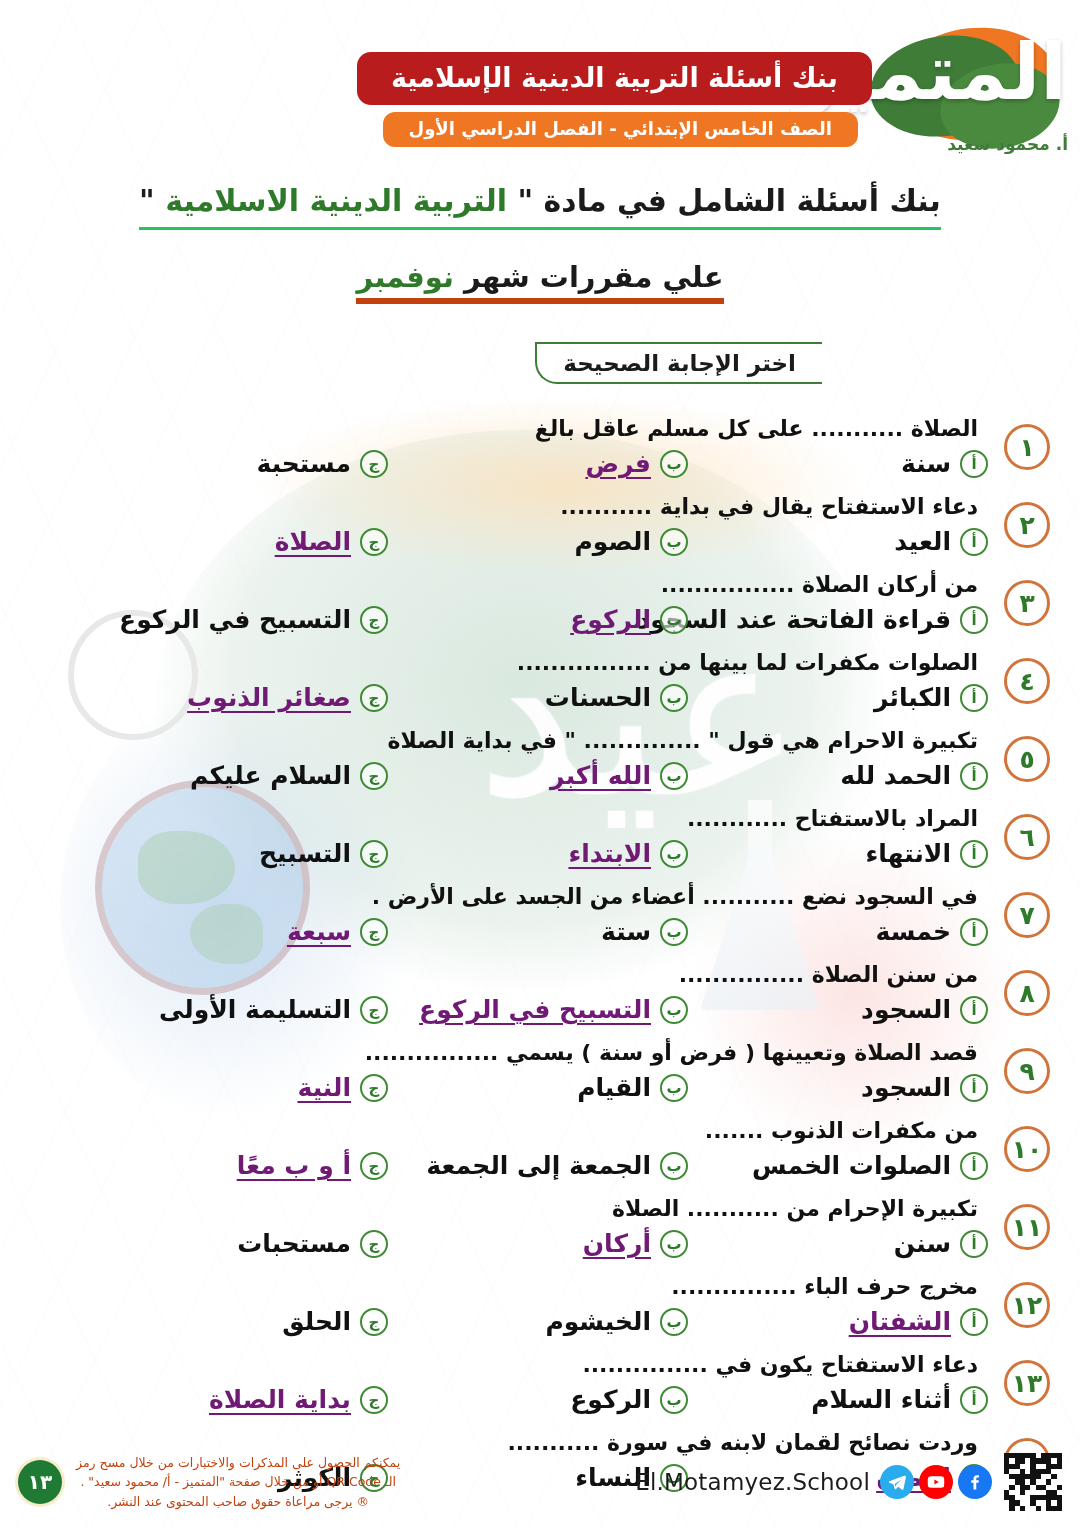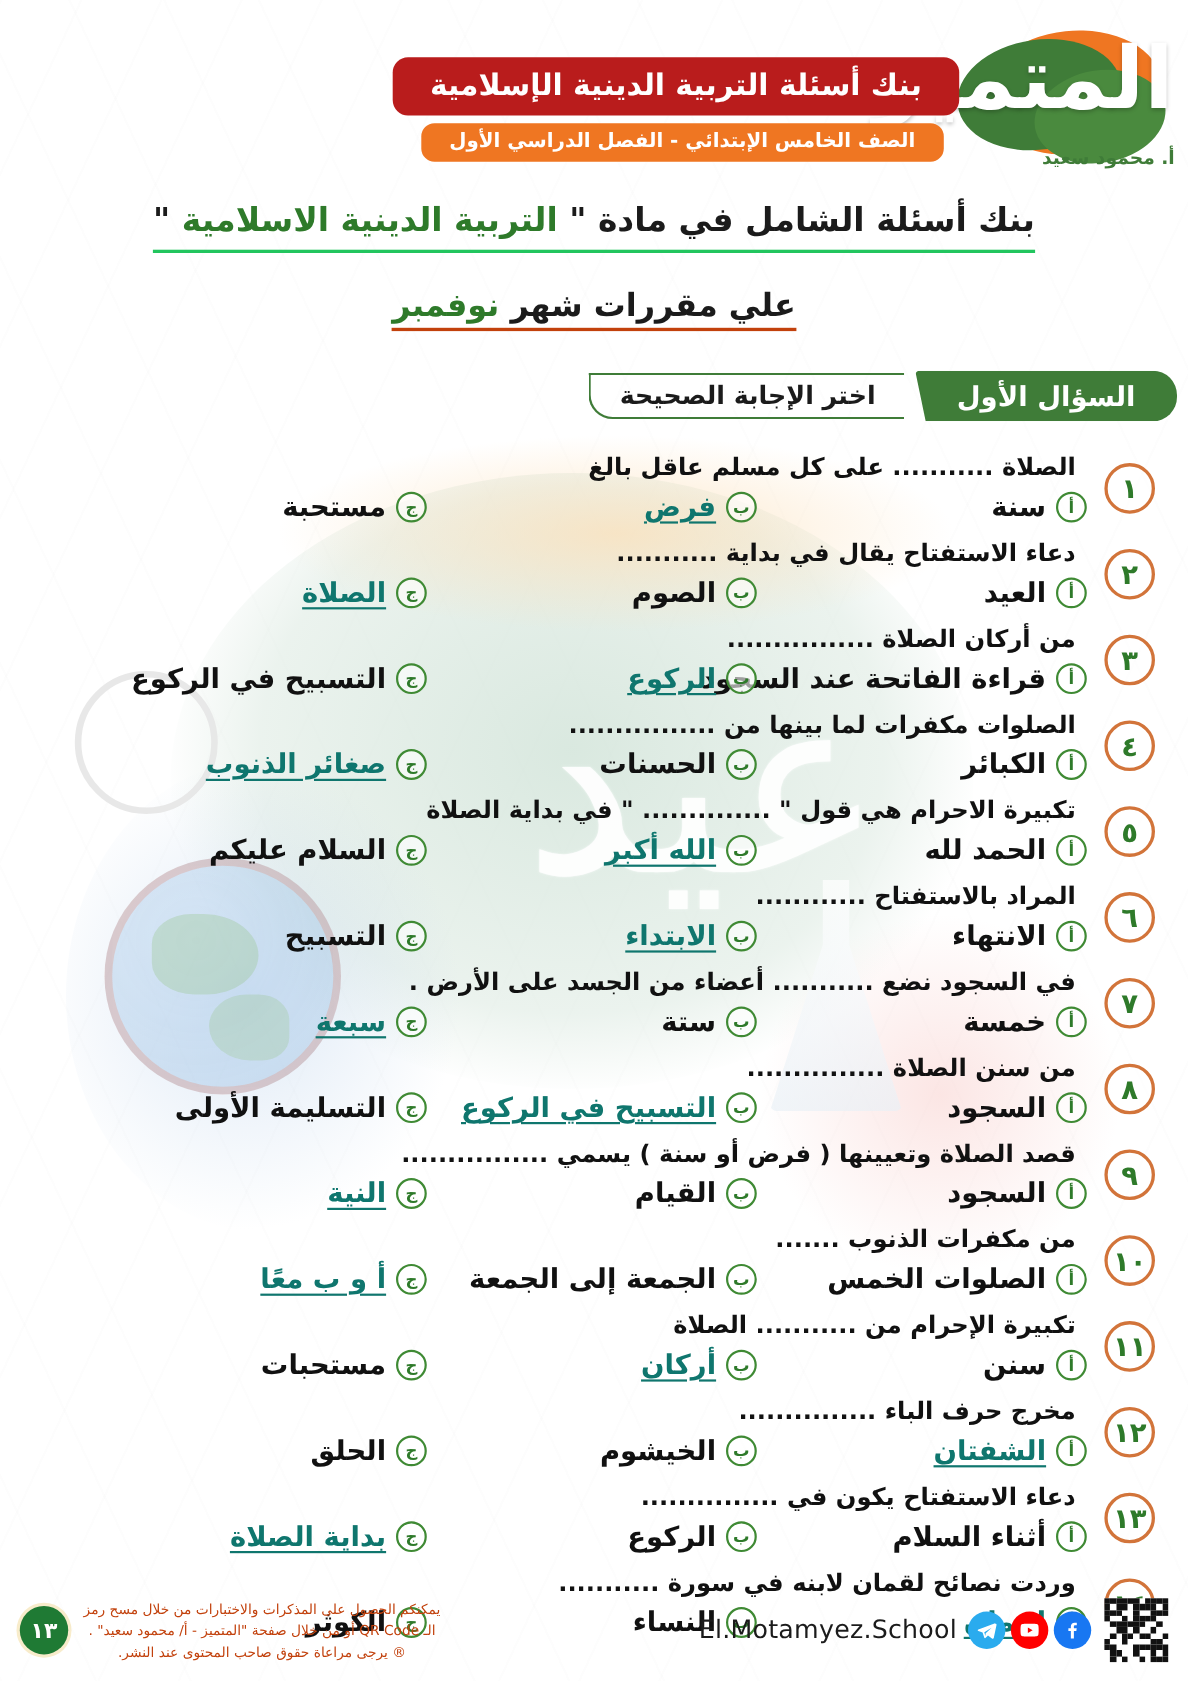--- a/index.html
+++ b/index.html
@@ -142,21 +142,21 @@
   .title-line1 {
     font-size: 30px; font-weight: bold; color: #1b1b1b;
     display: inline-block; position: relative;
     border-bottom: 3px solid #22c55e;
     padding-bottom: 4px;
     line-height: 1.5;
   }
   .title-line1 .green { color: #2e7a2a; }
   .title-line2 {
     margin-top: 30px; font-size: 29px; font-weight: bold; color: #1b1b1b;
-    display: inline-block; border-bottom: 3px solid #c2410c; padding-bottom: 4px;
+    display: inline-block; border-bottom: 6px solid #c2410c; padding-bottom: 4px;
   }
   .title-line2 .green { color: #2e7a2a; }
 
   
   .qheader { position: relative; z-index: 3; margin-top: 36px; height: 48px; }
   .qheader-tab {
     position: absolute; right: 10px; top: 0;
     height: 46px; min-width: 238px;
     background: #3f7c38; color: #fff;
     font-size: 25px; font-weight: bold;
@@ -205,21 +205,21 @@
 
   .opt-mark {
     width: 28px; height: 28px; flex: 0 0 28px; border-radius: 50%;
     border: 2px solid #3f8a34;
     color: #2e7a2a; font-size: 15px; font-weight: bold;
     display: flex; align-items: center; justify-content: center;
     background: rgba(255,255,255,.6);
   }
   .opt-text { font-size: 25px; font-weight: bold; color: #111; white-space: nowrap; }
   .opt-text.correct {
-    color: #0f766e;
+    color: #701a75;
     text-decoration: underline;
     text-underline-offset: 5px;
     text-decoration-thickness: 2px;
   }
 
   
   .footer {
     position: absolute; left: 0; right: 0; bottom: 0; height: 92px;
     z-index: 4; display: flex; align-items: center;
     padding: 0 18px;
@@ -287,21 +287,20 @@
     <span>"</span>
   </div>
   <div style="height:0"></div>
   <div class="title-line2">
     <span>علي مقررات شهر</span>
     <span class="green">نوفمبر</span>
   </div>
 </div>
 
 <div class="qheader">
-  <div class="qheader-tab">السؤال الأول</div>
   <div class="qheader-label">اختر الإجابة الصحيحة</div>
 </div>
 
 <div class="questions" id="questions-list">
     <div class="q-row">
       <div class="q-num">١</div>
       <div class="q-body">
         <div class="q-text">الصلاة ........... على كل مسلم عاقل بالغ</div>
         <div class="opts">
           <div class="opt opt-a">

